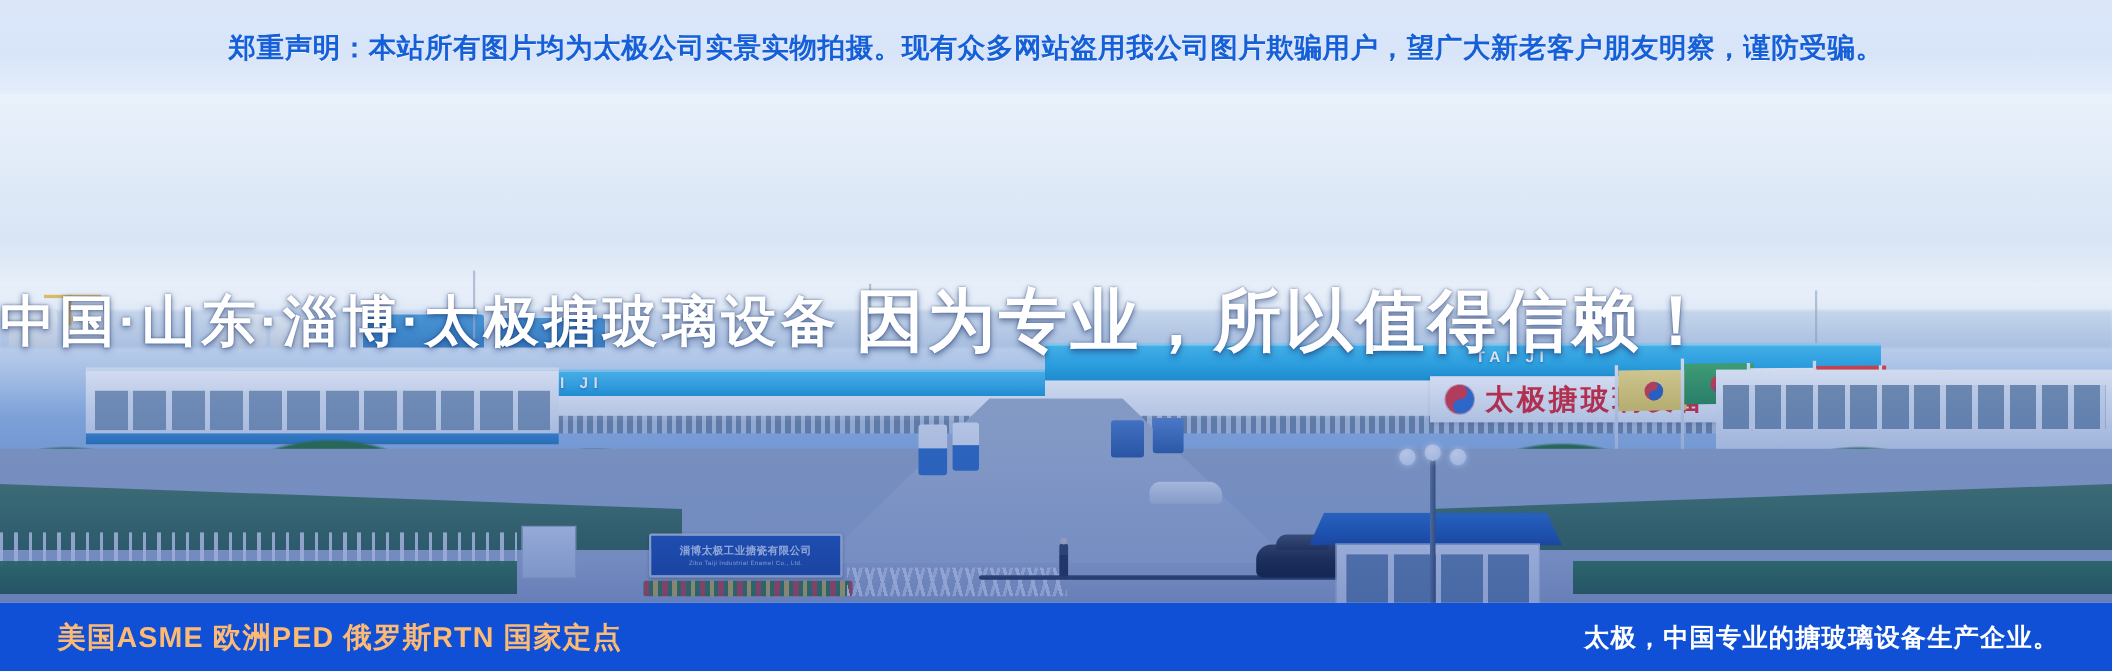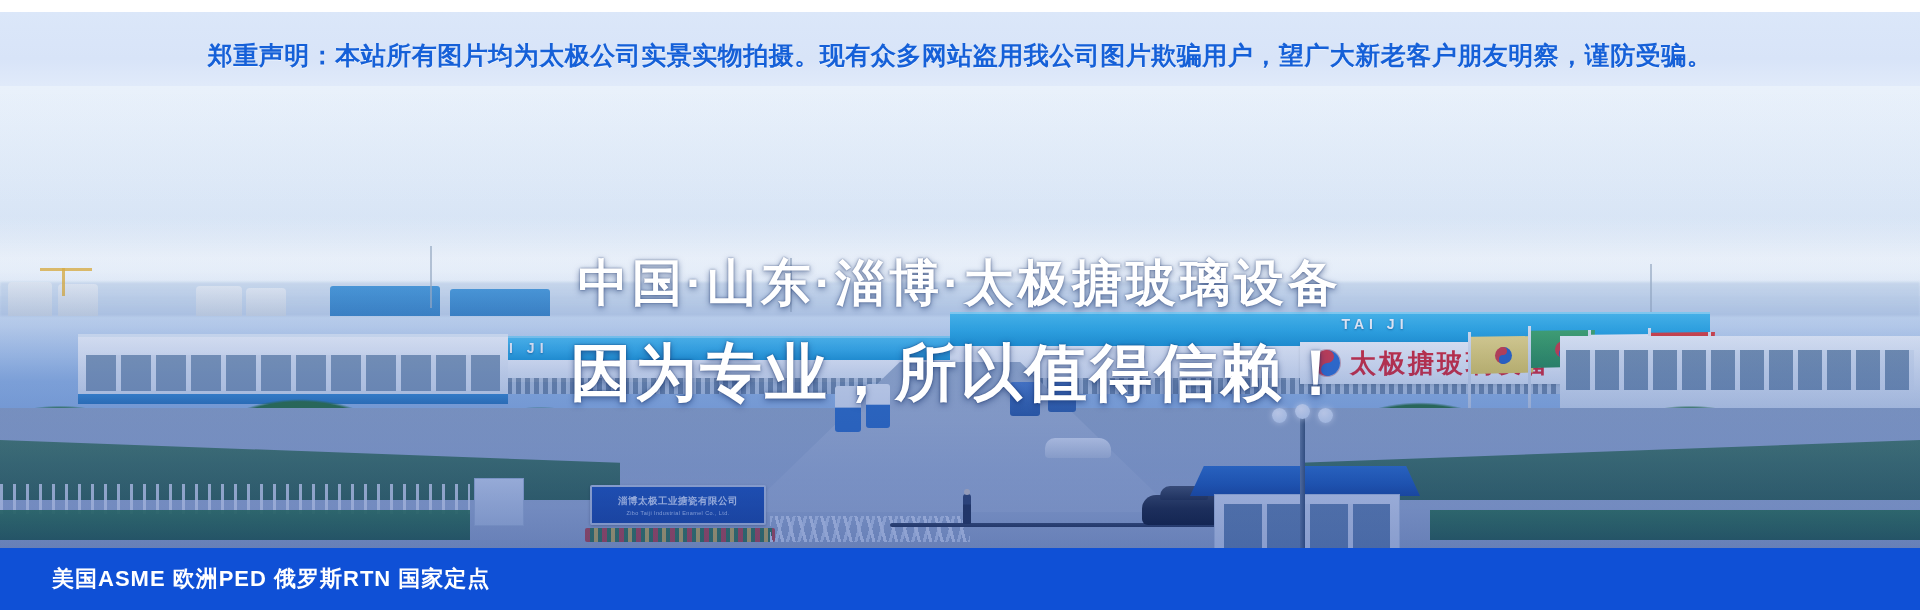--- a/index.html
+++ b/index.html
@@ -6,21 +6,21 @@
   * { margin:0; padding:0; box-sizing:border-box; }
   html,body { width:1920px; height:610px; overflow:hidden; background:#fff;
     font-family:"Liberation Sans","DejaVu Sans",sans-serif; }
 
   .page { position:relative; width:1920px; height:610px; overflow:hidden; }
 
   
   .notice-bar {
     position:absolute; left:0; top:0; width:1920px; height:86px;
     background:linear-gradient(180deg,#dbe7f9 0%,#d8e4f8 55%,#e4edfb 100%);
-    display:flex; align-items:center; justify-content:center;margin-top:12px;
+    display:flex; align-items:center; justify-content:center;
   }
   .notice-text {
     font-size:25px; font-weight:bold; color:#1560d8;
     letter-spacing:0.5px; white-space:nowrap;
     text-shadow:0 1px 0 rgba(255,255,255,.55);
   }
 
   
   .scene {
     position:absolute; left:0; top:86px; width:1920px; height:462px;
@@ -307,42 +307,42 @@
   
   .scene-tint {
     position:absolute; left:0; top:0; width:1920px; height:462px;
     background:linear-gradient(180deg,rgba(40,90,190,0) 0%,rgba(40,90,190,.05) 40%,rgba(38,80,180,.28) 62%,rgba(30,70,170,.40) 82%,rgba(26,62,160,.46) 100%);
     pointer-events:none;
   }
 
   
   .hero {
     position:absolute; left:0; top:250px; width:1920px;
-    display:flex; flex-direction:column; align-items:center; gap:14px;
+    display:flex; flex-direction:row; align-items:center; gap:14px;
     pointer-events:none;
   }
   .hero-line1 {
     font-size:50px; font-weight:bold; color:#ffffff; letter-spacing:4px;
     white-space:nowrap;
     text-shadow:0 2px 6px rgba(12,40,100,.55), 0 0 2px rgba(10,35,90,.6);
   }
   .hero-line2 {
     font-size:62px; font-weight:bold; color:#ffffff; letter-spacing:3px;
     white-space:nowrap;
     text-shadow:0 2px 6px rgba(12,40,100,.55), 0 0 2px rgba(10,35,90,.6);
   }
 
   
   .bottom-bar {
     position:absolute; left:0; bottom:0; width:1920px; height:62px;
     background:#0f50d6;
     display:flex; align-items:center; justify-content:space-between;
   }
   .bottom-left {
-    color:#ffffff; font-size:22px; font-weight:bold; letter-spacing:1px;
+    color:#fdba74; font-size:26px; font-weight:bold; letter-spacing:1px;
     margin-left:52px; white-space:nowrap;
   }
   .bottom-right {
     color:#ffffff; font-size:23px; font-weight:bold; letter-spacing:1px;
     margin-right:48px; white-space:nowrap;
   }
 </style>
 </head>
 <body>
 
@@ -462,15 +462,16 @@
     <div class="scene-tint"></div>
   </div>
 
   <div class="hero">
     <div class="hero-line1">中国·山东·淄博·太极搪玻璃设备</div>
     <div class="hero-line2">因为专业，所以值得信赖！</div>
   </div>
 
   <div class="bottom-bar">
     <div class="bottom-left">美国ASME  欧洲PED 俄罗斯RTN 国家定点</div>
+    <div class="bottom-right">太极，中国专业的搪玻璃设备生产企业。</div>
   </div>
 
 </div>
 
 </body></html>

